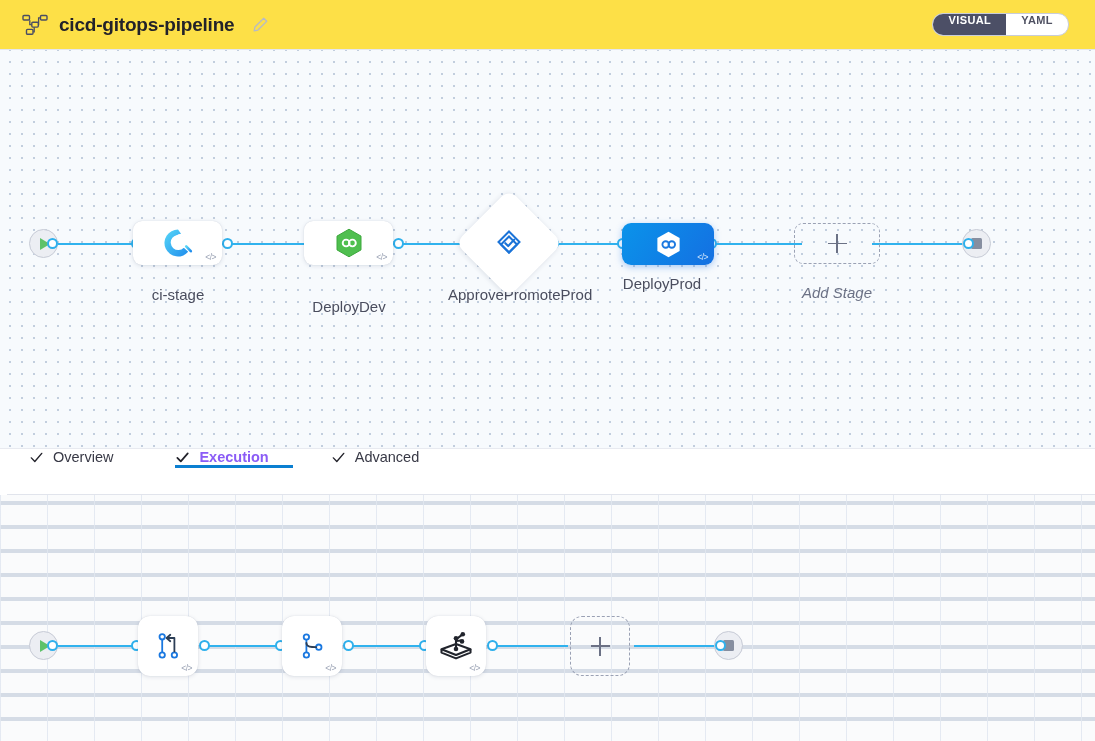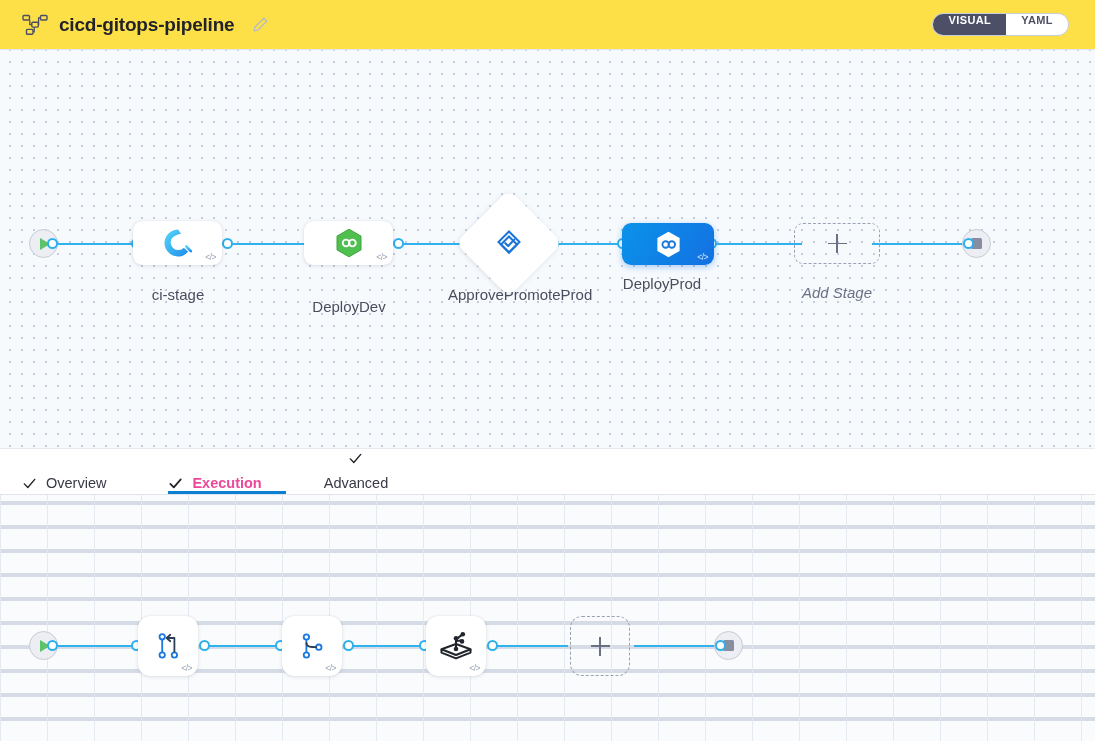--- a/index.html
+++ b/index.html
@@ -125,43 +125,44 @@
     pointer-events: none;
   }
 
   
   .tabbar {
     height: 45px;
     min-height: 45px;
     background: #ffffff;
     border-bottom: 1px solid #e1e4ec;
     display: flex;
-    align-items: flex-end;
+    align-items: flex-start;
     padding-left: 22px;
     position: relative;
     z-index: 5;
+    margin-left: 7px;
   }
   .tab {
     display: flex;
     align-items: center;
     gap: 9px;
     padding: 0 24px 0 0;
     margin-right: 38px;
     font-size: 14.5px;
     color: #383946;
     cursor: pointer;
     position: relative;
     border-bottom: 3px solid transparent;
     box-sizing: border-box;
   }
-  .tab:last-child { margin-right: 0; flex-direction: column; }
+  .tab:last-child { margin-right: 0; }
   .tab.active {
     font-weight: bold;
     border-bottom-color: #0b7fd1;
-    color: #ec4899;
+    color: #8b5cf6;
   }
   .tab .tick {
     width: 15px;
     height: 15px;
     flex: none;
   }
   .tab-label { white-space: nowrap; }
 
   
   .edge {

